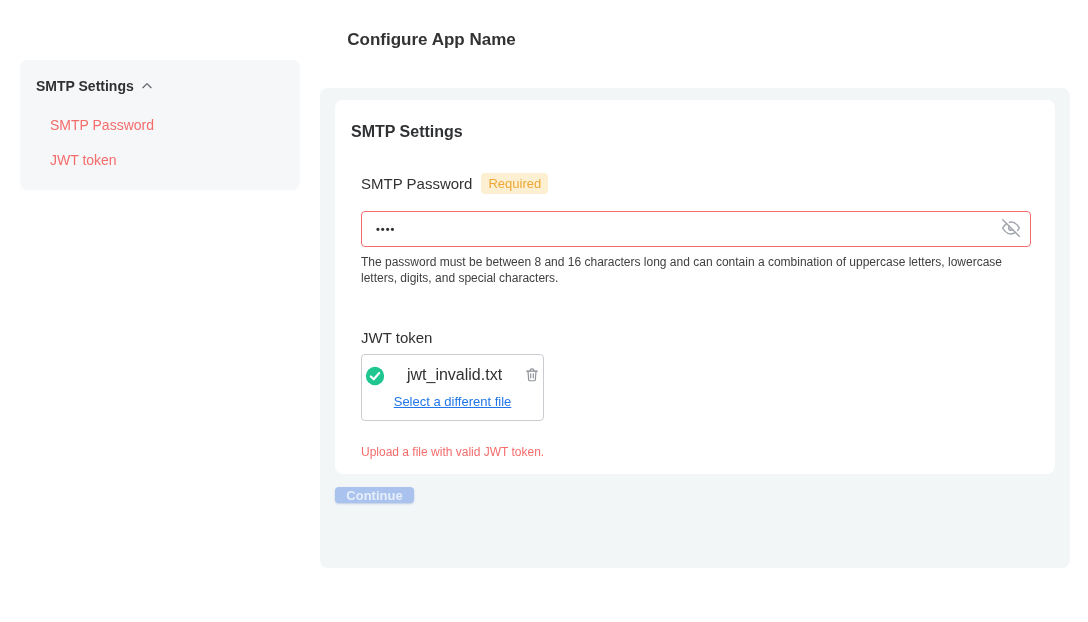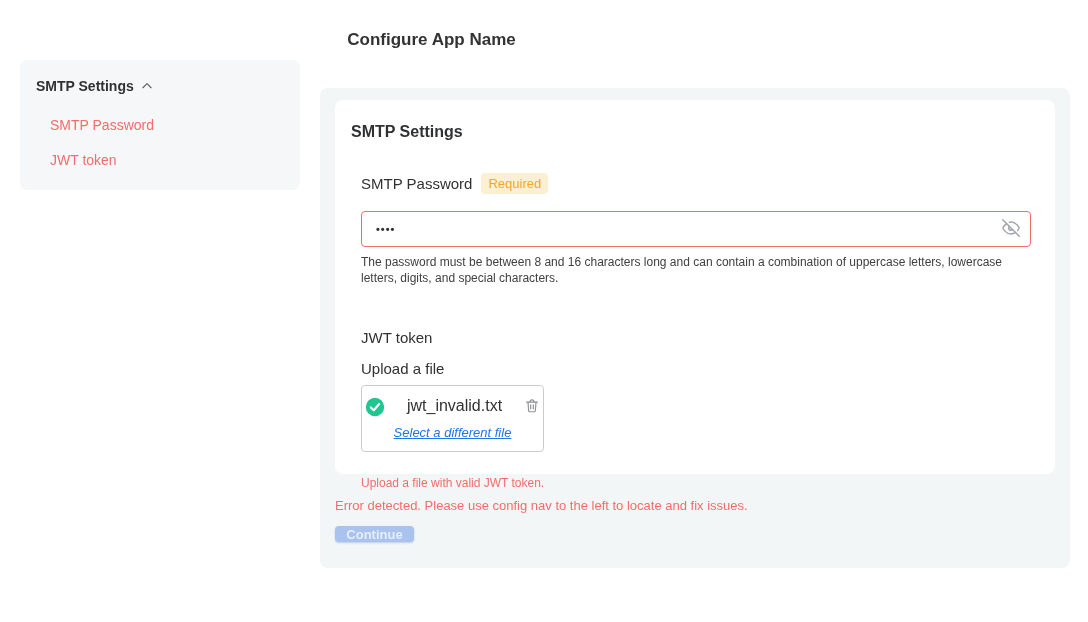--- a/index.html
+++ b/index.html
@@ -71,21 +71,21 @@
 
   .upload-box {
     margin-top: 8px; width: 183px; height: 67px;
     border: 1px solid #c9cdd1; border-radius: 4px; background: #ffffff;
     display: flex; flex-direction: column; align-items: center; justify-content: center;
   }
   .upload-file-row { display: flex; gap: 22px; }
   .file-name { font-size: 16px; color: #303133; }
   .trash-btn { background: none; border: none; padding: 0; cursor: pointer; display: flex; }
   .file-link {
-    font-size: 13px; color: #2076e8; text-decoration: underline; margin-top: 4px; cursor: pointer; font-style: italic;
+    font-size: 13px; color: #2076e8; text-decoration: underline; margin-top: 4px; cursor: pointer;
   }
   .upload-error { color: #f56c6c; font-size: 12px; margin-top: 24px; }
 
   .panel-error { color: #f56c6c; font-size: 13px; margin-top: 24px; }
   .continue-btn {
     margin-top: 13px; width: 79px; height: 16px;
     background: #a9c3ee; color: #e7eefb; font-size: 13px; font-weight: 700;
     border: none; border-radius: 4px; cursor: not-allowed;
     font-family: "Liberation Sans", sans-serif;
     box-shadow: 0 1px 2px rgba(120,150,200,0.45);
@@ -129,21 +129,20 @@
               <path d="M14.12 14.12a3 3 0 1 1-4.24-4.24"></path>
               <line x1="1" y1="1" x2="23" y2="23"></line>
             </svg>
           </span>
         </button>
       </div>
 
       <div class="error-text">The password must be between 8 and 16 characters long and can contain a combination of uppercase letters, lowercase letters, digits, and special characters.</div>
 
       <div class="jwt-label">JWT token</div>
-      <div class="upload-label">Upload a file</div>
 
       <div class="upload-box">
         <div class="upload-file-row">
           <span>
             <svg width="20" height="20" viewBox="0 0 24 24">
               <circle cx="12" cy="12" r="11" fill="#1fc690"></circle>
               <polyline points="7 12.5 10.5 16 17 8.5" fill="none" stroke="#ffffff" stroke-width="2.6" stroke-linecap="round" stroke-linejoin="round"></polyline>
             </svg>
           </span>
           <span class="file-name">jwt_invalid.txt</span>
@@ -160,15 +159,14 @@
           </button>
         </div>
         <div class="file-link">Select a different file</div>
       </div>
 
       <div class="upload-error">Upload a file with valid JWT token.</div>
 
     </div>
   </div>
 
-  <div class="panel-error">Error detected. Please use config nav to the left to locate and fix issues.</div>
   <button class="continue-btn" disabled="">Continue</button>
 </div>
 
 </body></html>

